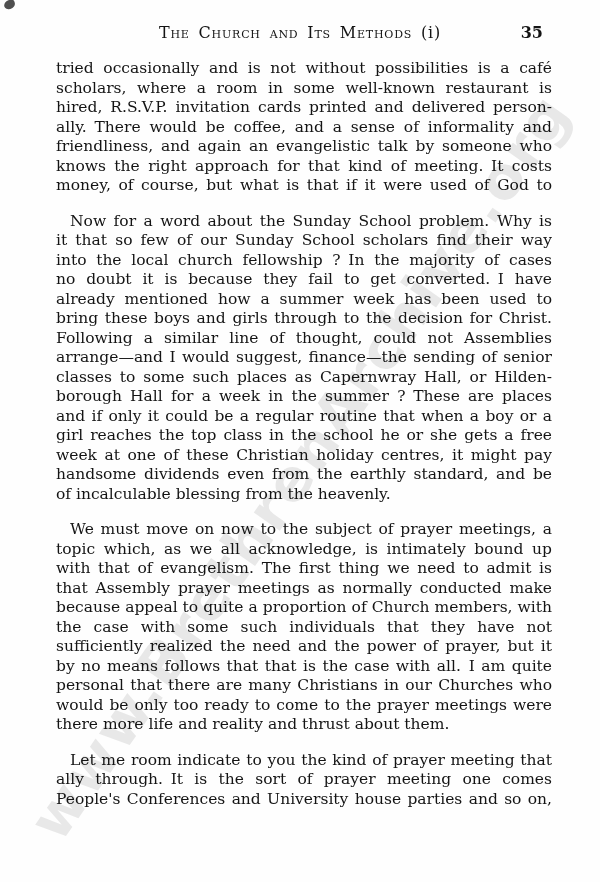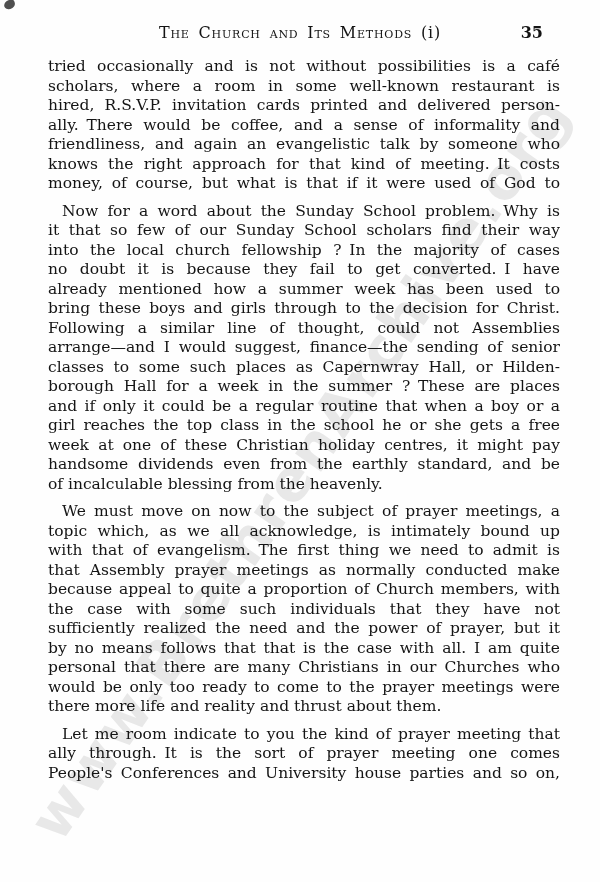--- a/index.html
+++ b/index.html
@@ -60,21 +60,21 @@
     font-size: 16px;
     font-weight: bold;
   }
   .body-text {
     position: relative;
     z-index: 1;
     margin: 14px 32px 0 40px; 
     font-size: 15.5px;
     line-height: 19.5px;
   }
-  .para { margin: 8px; }
+  .para { margin: 16px; }
   .line {
     text-align: justify;
     text-align-last: justify;
     white-space: nowrap-disabled; 
   }
   .line.last { text-align-last: left; }
   .line.indent { text-indent: 14px; }
 </style>
 </head>
 <body>

